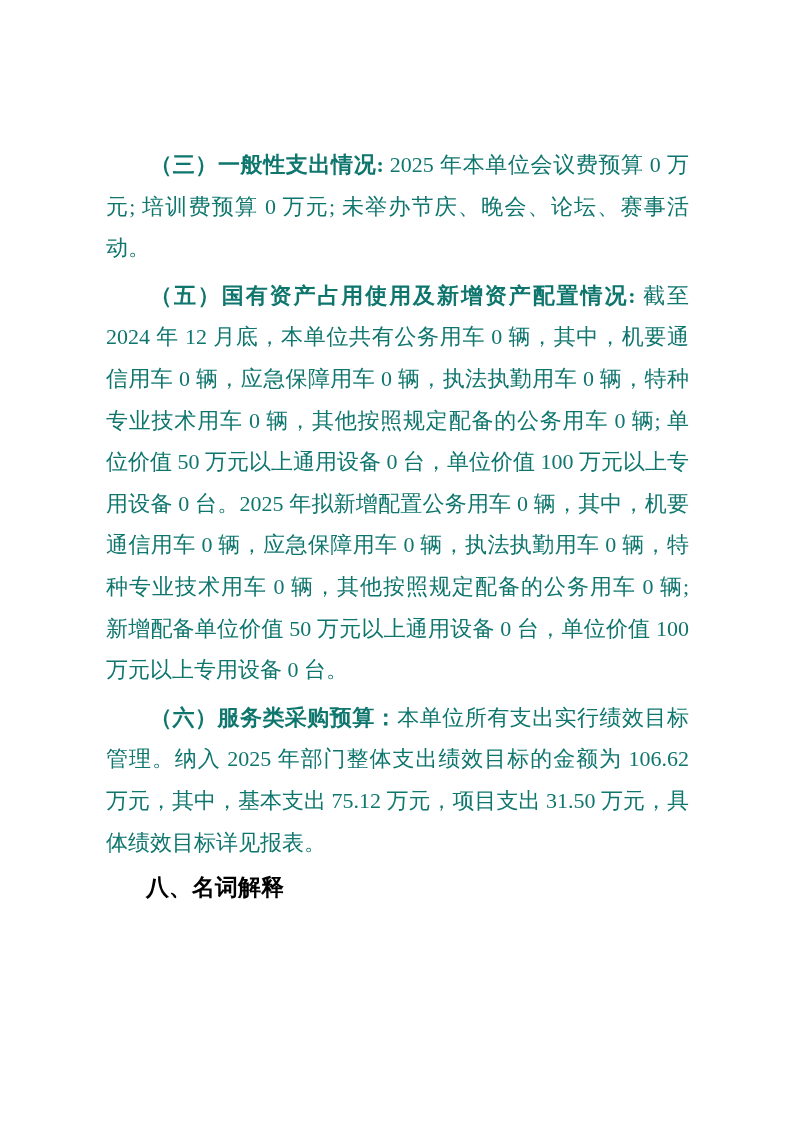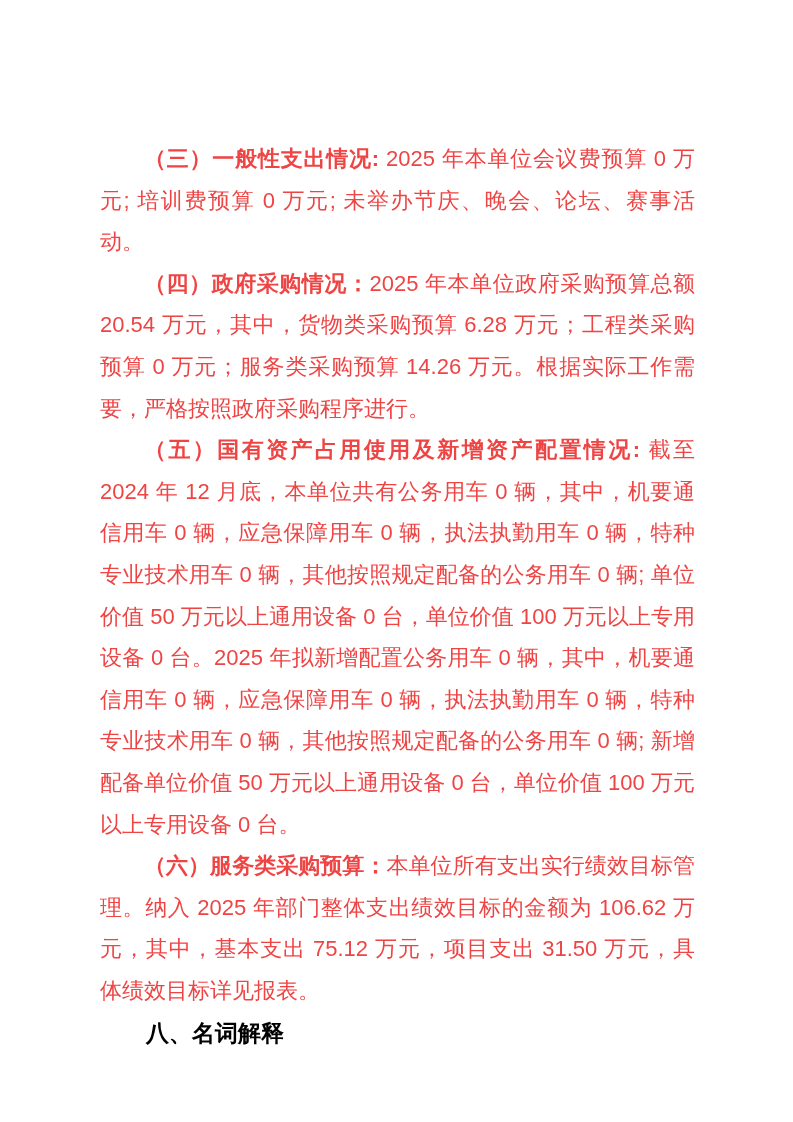--- a/index.html
+++ b/index.html
@@ -21,57 +21,54 @@
     background: #ffffff;
   }
   .doc-body {
     position: absolute;
     left: 100px;
     top: 138px;
     width: 595px;
     color: #000000;
   }
   p.para {
-    margin: 0;
+    margin: 6px;
     padding: 0;
-    font-family: Liberation Sans, sans-serif;
+    font-family: Liberation Serif, serif;
     font-size: 22px;
     line-height: 41.6px;
     text-align: justify;
     text-justify: inter-ideograph;
     text-indent: 2em;
-    color: #ef4444;
+    color: #0f766e;
   }
   p.para .lead {
     font-weight: bold;
   }
   h2.section-heading {
     margin: 2px 0 0 0;
     padding: 0;
-    font-family: Liberation Sans, sans-serif;
+    font-family: Liberation Mono, monospace;
     font-size: 23px;
     line-height: 41.6px;
     font-weight: bold;
     text-indent: 2em;
     color: #000000;
   }
 </style>
 </head>
 <body>
 
 <div class="page">
   <div class="doc-body">
 
     <p class="para">
       <strong class="lead">（三）一般性支出情况:</strong><span> 2025 年本单位会议费预算 0 万元; 培训费预算 0 万元; 未举办节庆、晚会、论坛、赛事活动。</span>
     </p>
 
-    <p class="para">
-      <strong class="lead">（四）政府采购情况：</strong><span>2025 年本单位政府采购预算总额 20.54 万元，其中，货物类采购预算 6.28 万元；工程类采购预算 0 万元；服务类采购预算 14.26 万元。根据实际工作需要，严格按照政府采购程序进行。</span>
-    </p>
 
     <p class="para">
       <strong class="lead">（五）国有资产占用使用及新增资产配置情况:</strong><span> 截至 2024 年 12 月底，本单位共有公务用车 0 辆，其中，机要通信用车 0 辆，应急保障用车 0 辆，执法执勤用车 0 辆，特种专业技术用车 0 辆，其他按照规定配备的公务用车 0 辆; 单位价值 50 万元以上通用设备 0 台，单位价值 100 万元以上专用设备 0 台。2025 年拟新增配置公务用车 0 辆，其中，机要通信用车 0 辆，应急保障用车 0 辆，执法执勤用车 0 辆，特种专业技术用车 0 辆，其他按照规定配备的公务用车 0 辆; 新增配备单位价值 50 万元以上通用设备 0 台，单位价值 100 万元以上专用设备 0 台。</span>
     </p>
 
     <p class="para">
       <strong class="lead">（六）服务类采购预算：</strong><span>本单位所有支出实行绩效目标管理。纳入 2025 年部门整体支出绩效目标的金额为 106.62 万元，其中，基本支出 75.12 万元，项目支出 31.50 万元，具体绩效目标详见报表。</span>
     </p>
 
     <h2 class="section-heading">八、名词解释</h2>

